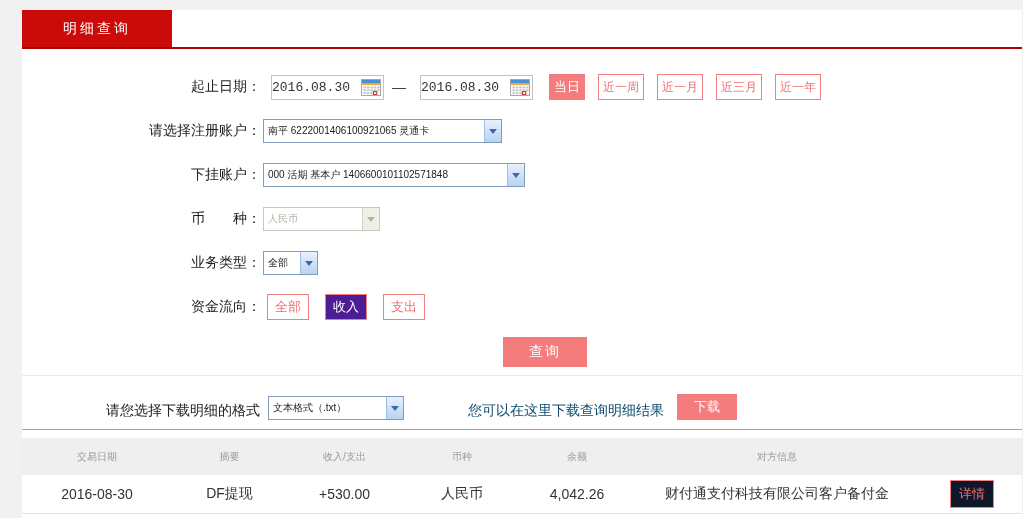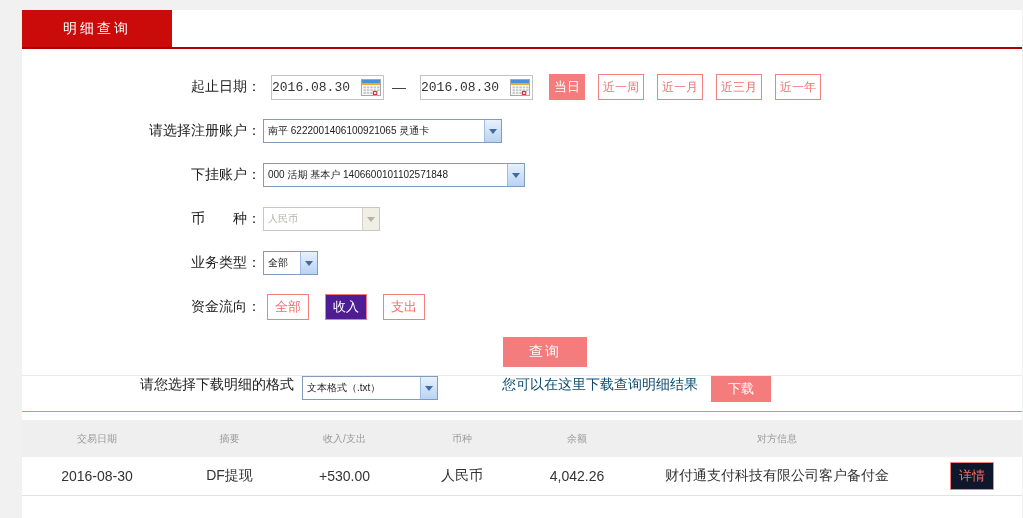--- a/index.html
+++ b/index.html
@@ -70,21 +70,21 @@
   .ff-btn.active { background:#4c1d95; border-color:#f47c7c; color:#fff; }
 
   .actions { margin-top:16px; height:30px; }
   .btn-query {
     display:block; margin-left:458px; width:84px; height:30px;
     background:#f47c7c; border:none; color:#fff; font-size:14px; letter-spacing:2px; cursor:pointer;
     font-family: "Liberation Sans", "DejaVu Sans", sans-serif;
   }
   .divider1 { margin-top:8px; border-top:1px solid #eaeaea; }
 
-  .download-row { display:flex; align-items:flex-start; height:26px; padding-left:118px; }
+  .download-row { display:flex; align-items:flex-end; height:26px; margin-top:18px; padding-left:84px; }
   .dl-label { font-size:14px; color:#222; }
   .dl-select { width:136px; margin-left:8px; }
   .dl-hint { font-size:14px; color:#0c4a6e; margin-left:64px; }
   .btn-download {
     margin-left:13px; width:60px; height:26px;
     background:#f47c7c; border:none; color:#fff; font-size:13px; cursor:pointer;
     font-family: "Liberation Sans", "DejaVu Sans", sans-serif;
   }
   .divider-pink { margin-top:9px; border-top:1px solid #ef8585; }
 

